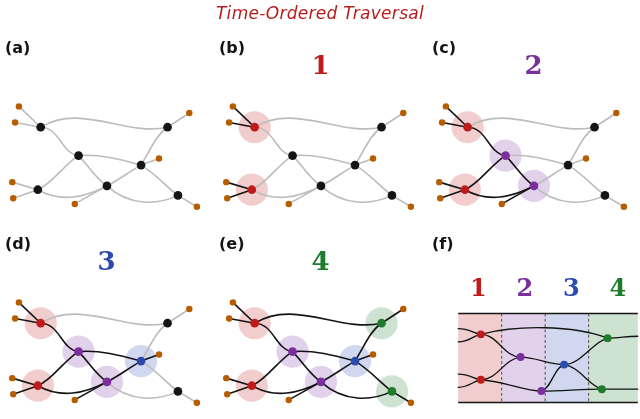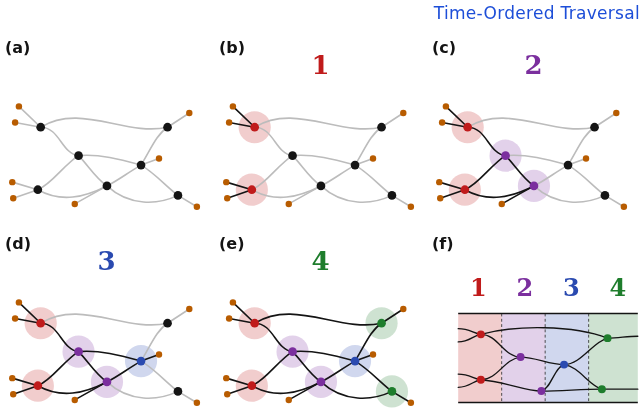--- a/index.html
+++ b/index.html
@@ -1,22 +1,22 @@
 <!DOCTYPE html>
 <html><head>
 <meta charset="utf-8">
 <style>
   html,body{margin:0;padding:0;}
   body{
     width:640px;height:419px;position:relative;overflow:hidden;
     background:#ffffff;font-family:"DejaVu Sans",sans-serif;color:#111;
   }
   .fig-title{
-    position:absolute;top:3px;left:0;width:100%;text-align:right;
-    font-size:17px;letter-spacing:.3px;color:#1d4ed8;
+    position:absolute;top:3px;left:0;width:100%;text-align:center;
+    font-size:17px;letter-spacing:.3px;color:#b91c1c;font-style:italic;
   }
   .panel{position:absolute;width:213px;height:196px;}
   .plabel{
     position:absolute;left:5px;top:6px;font-weight:bold;font-size:16px;color:#141414;
   }
   .step{
     position:absolute;left:0;top:20px;width:100%;text-align:center;
     font-family:"DejaVu Serif",serif;font-size:26px;font-weight:bold;line-height:1;
   }
   .graph-holder{position:absolute;left:3px;top:46px;width:206px;height:142px;}

